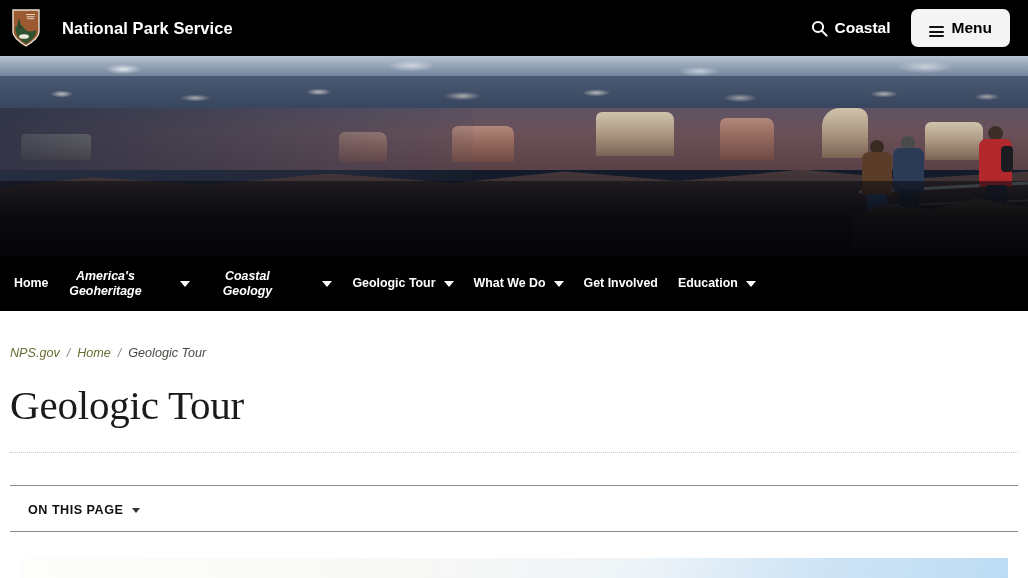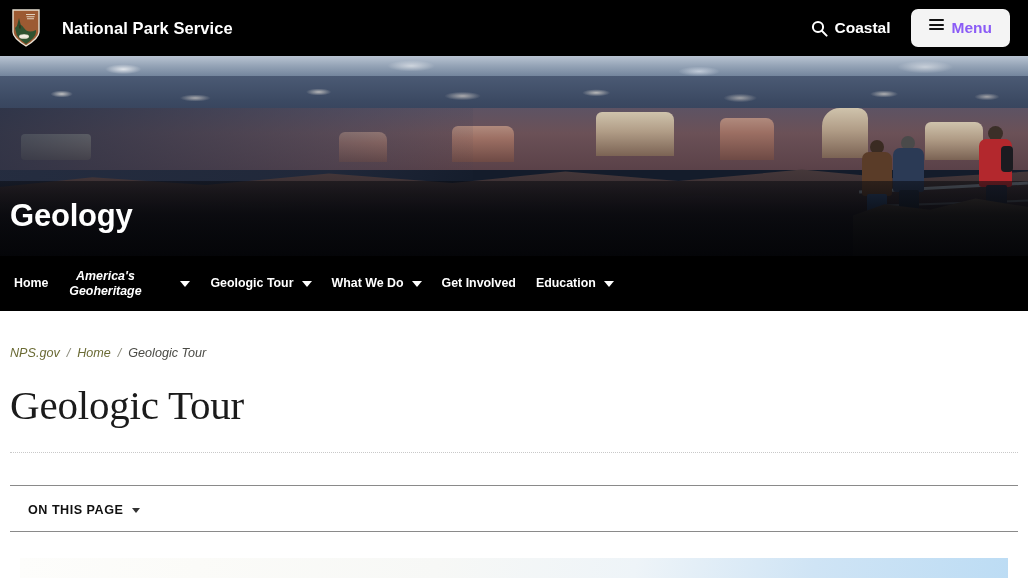--- a/index.html
+++ b/index.html
@@ -53,26 +53,26 @@
     color:#ffffff;
     font-family:inherit;
     font-size:15.5px;
     font-weight:700;
     cursor:pointer;
     padding:6px 4px;
   }
   .search-btn svg{ display:block; }
   .menu-btn{
     display:flex;
-    align-items:flex-start;
+    align-items:flex-end;
     gap:8px;
     background:#f4f4f4;
     border:0;
     border-radius:7px;
-    color:#8b5cf6;
+    color:#000000;
     font-family:inherit;
     font-size:15.5px;
     font-weight:700;
     padding:10px 18px;
     cursor:pointer;
   }
   .hamburger{
     display:inline-flex;
     flex-direction:column;
     justify-content:space-between;
@@ -374,34 +374,37 @@
         <span class="p-head"></span>
           <span class="p-body"></span>
           <span class="p-legs"></span>
         <span class="backpack"></span>
       </div>
       <div class="ledge"></div>
     </div>
   </div>
 
   <div class="hero-scrim"></div>
-  <h1 class="hero-title">Geology</h1>
 </section>
 
 <nav class="site-nav">
 
   <a class="nav-item" href="#">
     <span class="lbl">Home</span>
   </a>
 
   <a class="nav-item two-line" href="#">
     <span class="lbl">America's Geoheritage</span>
     <span class="caret wide-gap"></span>
   </a>
 
+  <a class="nav-item two-line" href="#">
+    <span class="lbl">Coastal Geology</span>
+    <span class="caret wide-gap"></span>
+  </a>
 
   <a class="nav-item" href="#">
     <span class="lbl">Geologic Tour</span>
     <span class="caret"></span>
   </a>
 
 
   <a class="nav-item" href="#">
     <span class="lbl">What We Do</span>
     <span class="caret"></span>

